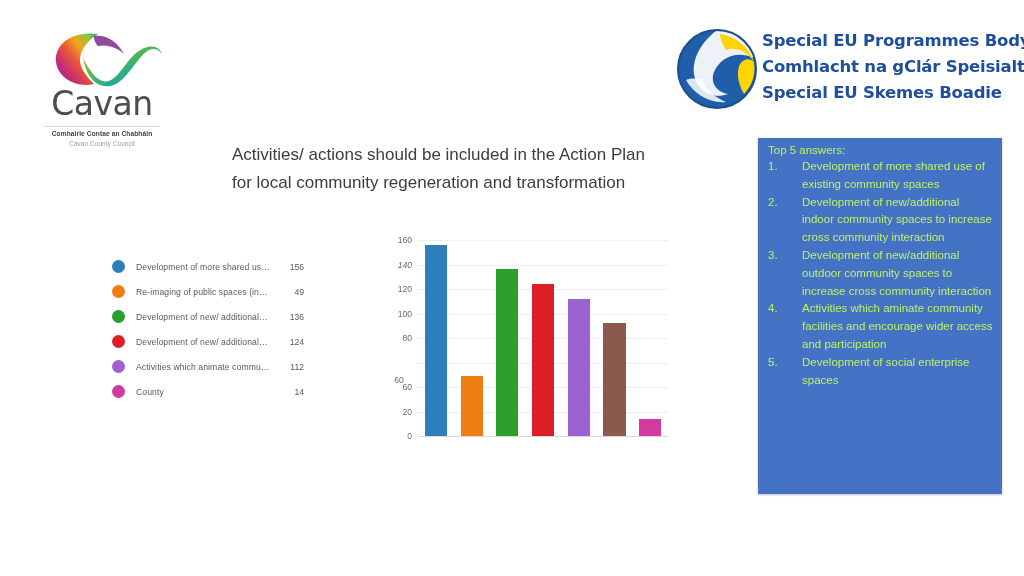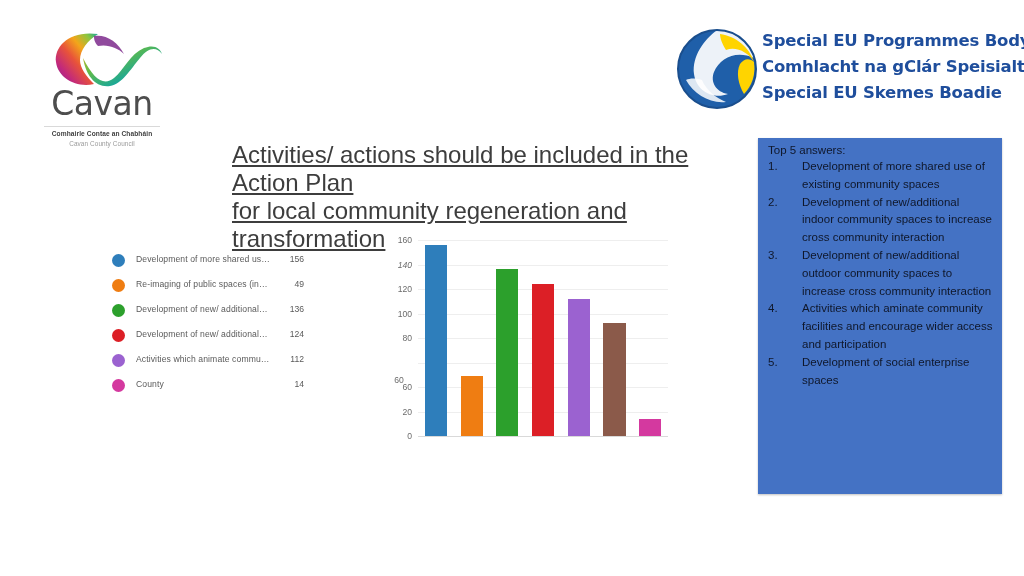--- a/index.html
+++ b/index.html
@@ -42,27 +42,27 @@
   .seupb-mark{position:absolute;left:0;top:4px;width:82px;height:82px;}
   .seupb-text{position:absolute;left:86px;top:4px;width:244px;}
   .seupb-line{
     color:#1f4e9c;font-weight:bold;font-size:16.5px;line-height:26px;
     font-family:"DejaVu Sans", sans-serif;letter-spacing:-0.2px;white-space:nowrap;
   }
 
   
   .title{
     position:absolute;left:232px;top:141px;width:500px;
-    font-size:24px;line-height:28px;color:#3d3d3d;font-weight:400;text-decoration:underline;
+    font-size:17px;line-height:28px;color:#3d3d3d;font-weight:400;
   }
 
   
   .legend{position:absolute;left:112px;top:254px;width:210px;}
   .legend-row{
-    display:flex;height:25px;
+    display:flex;align-items:center;height:25px;
   }
   .legend-dot{
     width:13px;height:13px;border-radius:50%;flex:0 0 13px;margin-right:11px;
   }
   .legend-label{
     font-size:8.6px;color:#5a5a5a;white-space:nowrap;overflow:hidden;
     width:146px;letter-spacing:0.1px;
   }
   .legend-value{
     font-size:8.6px;color:#5a5a5a;width:22px;text-align:right;
@@ -84,21 +84,21 @@
     position:absolute;left:0;right:0;bottom:0;height:196px;
     display:flex;align-items:flex-end;
   }
   .bar-slot{flex:1 1 0;display:flex;justify-content:center;align-items:flex-end;height:100%;}
   .bar{width:62%;}
   .x-axis-line{position:absolute;left:32px;right:8px;top:196px;height:1px;background:#d9d9d9;}
 
   
   .answers-panel{
     position:absolute;left:758px;top:138px;width:244px;height:356px;
-    background:#4472c4;color:#0f172a;
+    background:#4472c4;color:#bef264;
     box-shadow:0 1px 2px rgba(0,0,0,0.25);
   }
   .answers-title{
     position:absolute;left:10px;top:4px;font-size:11.5px;line-height:16px;
   }
   .answers-list{
     position:absolute;left:10px;top:20px;right:8px;
   }
   .answer-item{
     display:flex;font-size:11.5px;line-height:17.8px;margin:0;

